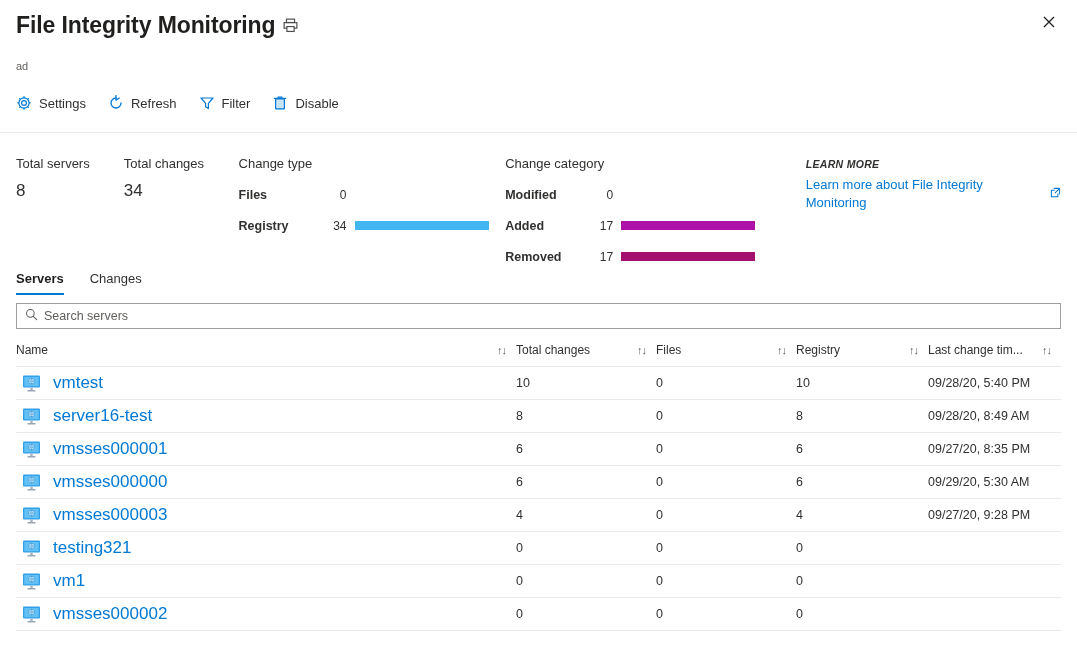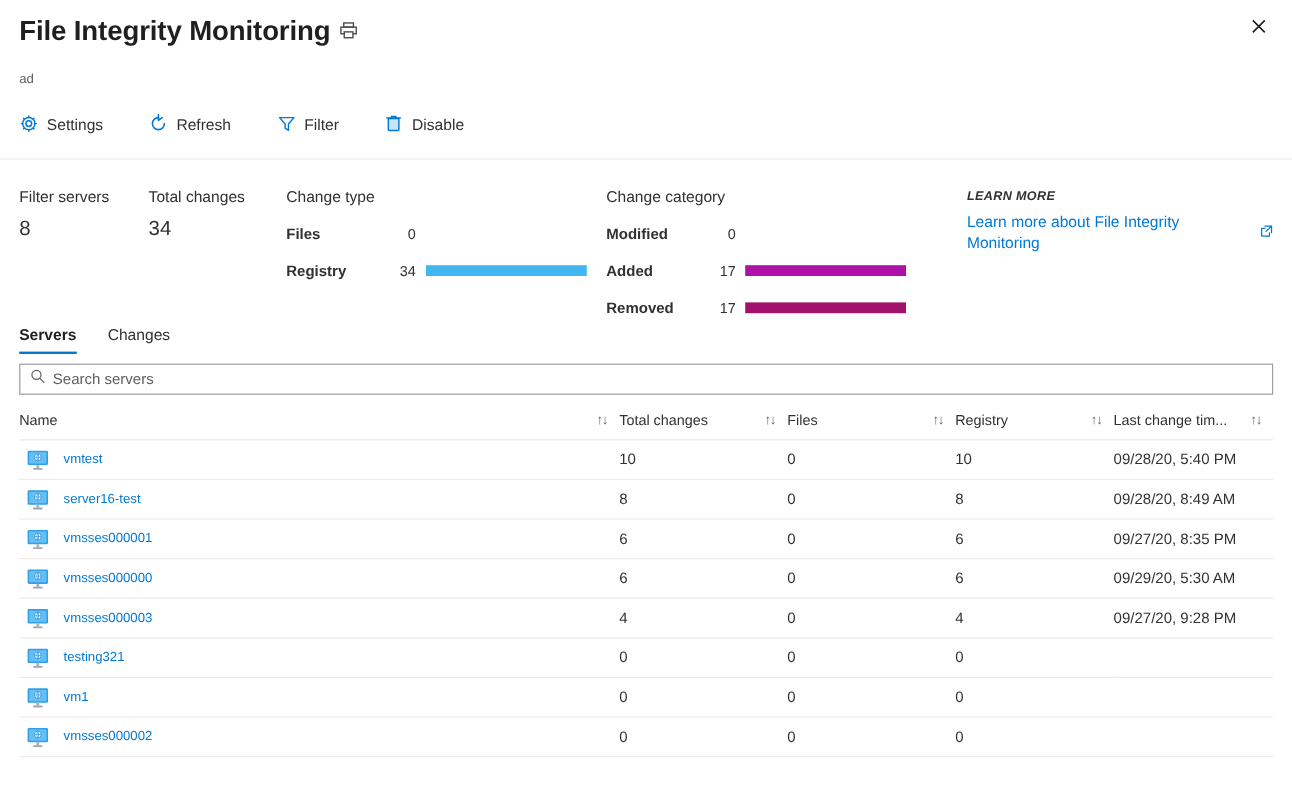--- a/index.html
+++ b/index.html
@@ -67,21 +67,21 @@
     font-size: 16px;
     color: #201f1e;
     line-height: 1;
     padding: 0;
   }
 
   
   .commandbar {
     display: flex;
     align-items: center;
-    gap: 16px;
+    gap: 0px;
     padding: 0 16px;
     margin-top: 14px;
     height: 32px;
     border-bottom: 1px solid #edebe9;
     padding-bottom: 13px;
   }
   .cmd {
     display: flex;
     align-items: center;
     gap: 7px;
@@ -293,21 +293,21 @@
   .namecell {
     display: flex;
     align-items: center;
     gap: 12px;
     padding-left: 6px;
   }
   .rowlink {
     color: #0078d4;
     text-decoration: none;
     cursor: pointer;
-    font-size: 11px;
+    font-size: 17px;
   }
 
   .vm-ico { flex: none; display: block; }
 
   .c-name { width: 500px; }
   .c-total { width: 140px; }
   .c-files { width: 140px; }
   .c-reg { width: 132px; }
   .c-last { width: auto; }
 </style>
@@ -378,21 +378,21 @@
       </svg>
     </span>
     <span>Disable</span>
   </button>
 
 </div>
 
 <div class="summary">
 
   <div class="stat col-total-servers">
-    <div class="stat-label">Filter servers</div>
+    <div class="stat-label">Total servers</div>
     <div class="stat-value">8</div>
   </div>
 
   <div class="stat col-total-changes">
     <div class="stat-label">Total changes</div>
     <div class="stat-value">34</div>
   </div>
 
   <div class="stat col-change-type">
     <div class="stat-label">Change type</div>

